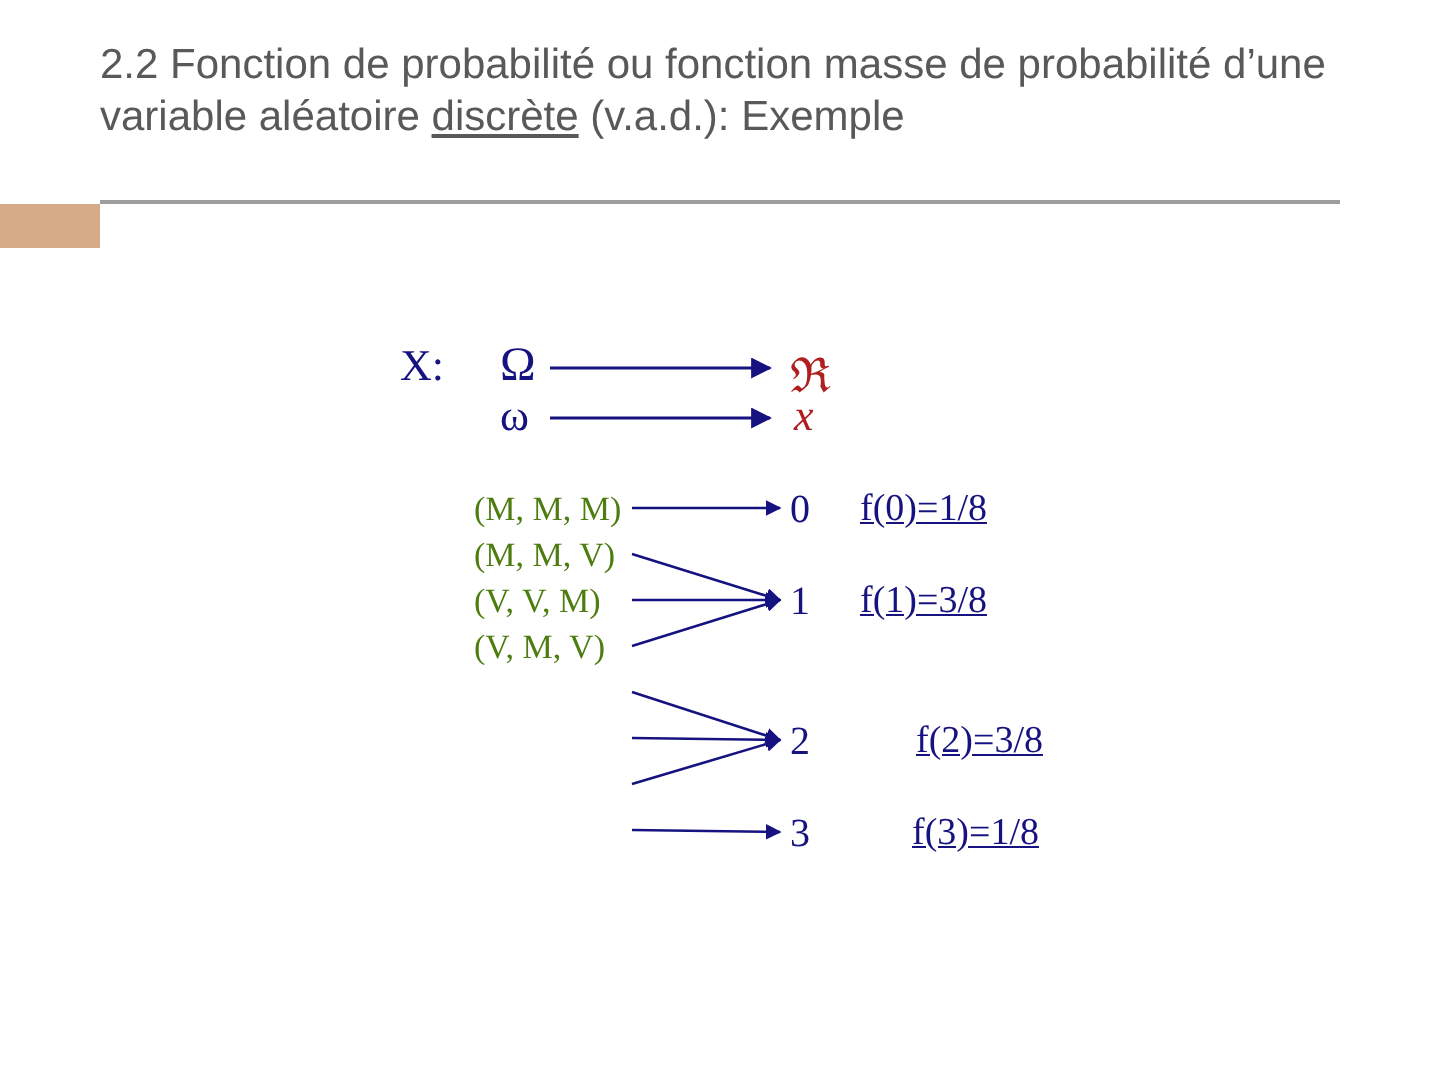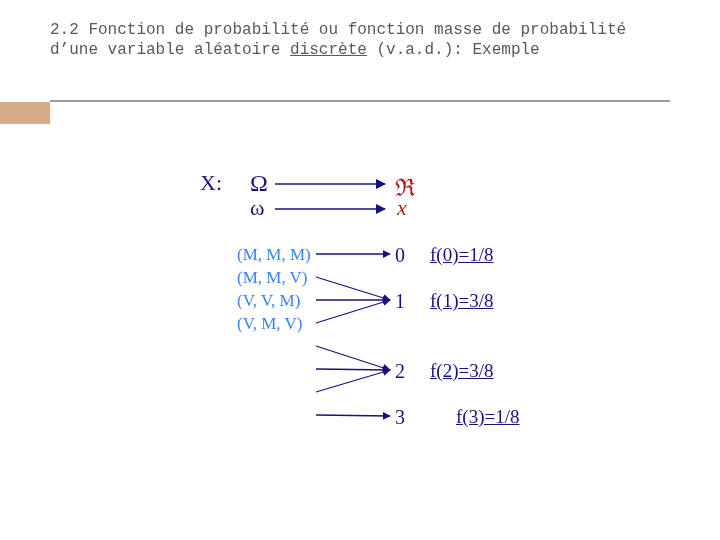--- a/index.html
+++ b/index.html
@@ -17,24 +17,24 @@
     width: 720px;
     height: 540px;
   }
   .title-region {
     position: absolute;
     left: 50px;
     top: 20px;
     width: 620px;
   }
   .title-text {
-    font-size: 16px;
+    font-size: 21px;
     line-height: 1.25;
     color: #595959;
-    font-family: Liberation Mono, monospace;
+    font-family: Liberation Sans, sans-serif;
   }
   .title-text .underline { text-decoration: underline; }
   .rule {
     position: absolute;
     left: 50px;
     top: 100px;
     width: 620px;
     height: 2px;
     background: #9d9d9d;
   }
@@ -103,21 +103,21 @@
   
   .omega-list {
     position: absolute;
     left: 237px;
     top: 105px;
   }
   .omega-list .row {
     height: 23px;
     font-family: "Times New Roman", serif;
     font-size: 17px;
-    color: #3b82f6;
+    color: #4d7c0f;
   }
 
   
   .vals {
     position: absolute;
     left: 395px;
     top: 100px;
     font-family: "Times New Roman", serif;
     font-size: 20px;
     color: #161380;
@@ -132,21 +132,21 @@
     position: absolute;
     left: 430px;
     top: 100px;
     font-family: "Times New Roman", serif;
     font-size: 19px;
     color: #161380;
   }
   .fs div { position: absolute; white-space: nowrap; text-decoration: underline; }
   .f0 { top: 4px; }
   .f1 { top: 50px; }
-  .f2 { top: 120px; }
+  .f2 { top: 120px; margin-left: 28px; }
   .f3 { top: 166px; margin-left: 26px; }
 
   svg.arrows {
     position: absolute;
     left: 0;
     top: 0;
   }
   svg.mapping {
     position: absolute;
     left: 0;

